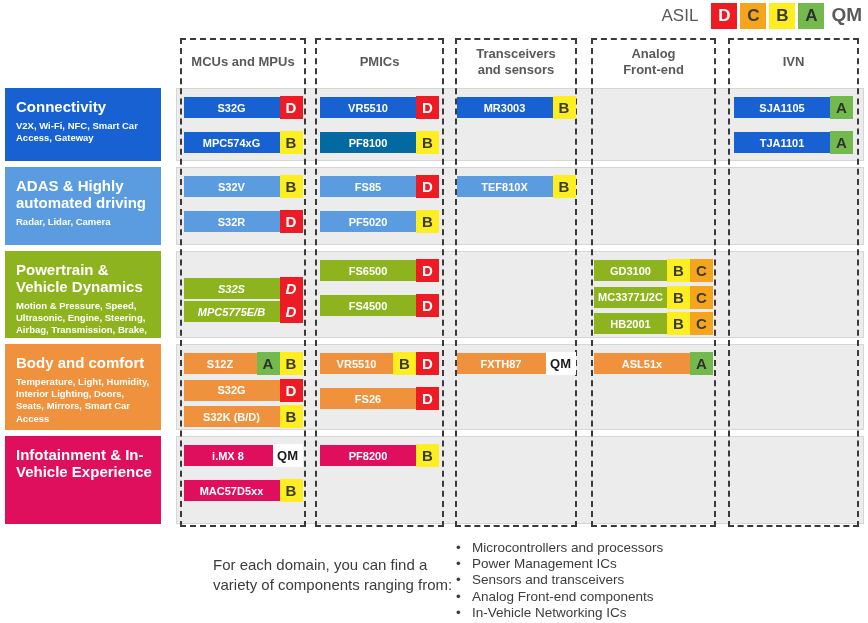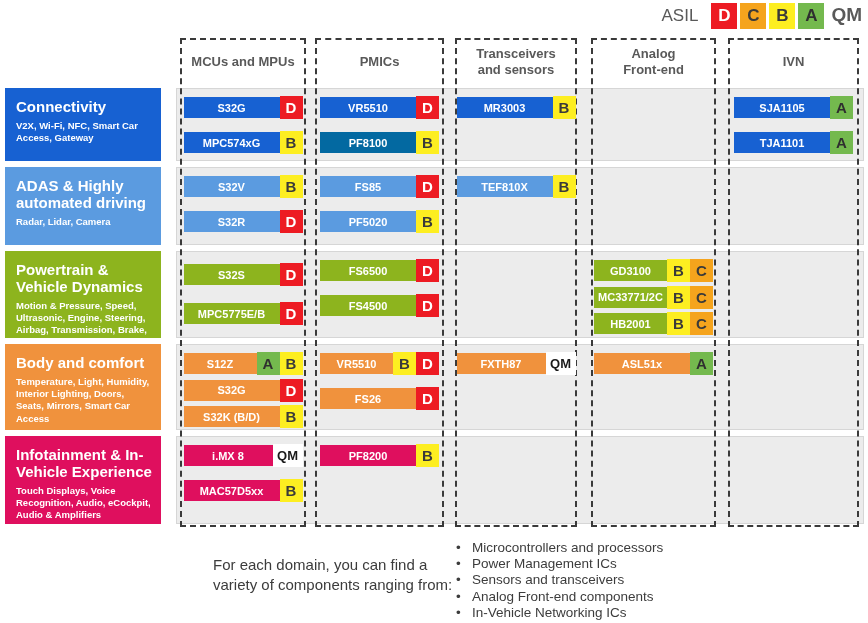--- a/index.html
+++ b/index.html
@@ -72,21 +72,20 @@
       <div class="rowhead" style="left: 5px; top: 251px; width: 156px; height: 87px; background: rgb(141, 180, 30);">
         <div class="t">Powertrain &amp; Vehicle Dynamics</div>
         <div class="s">Motion &amp; Pressure, Speed, Ultrasonic, Engine, Steering, Airbag, Transmission, Brake, Suspension</div>
       </div>
       <div class="rowhead" style="left: 5px; top: 344px; width: 156px; height: 86px; background: rgb(240, 146, 61);">
         <div class="t">Body and comfort</div>
         <div class="s">Temperature, Light, Humidity, Interior Lighting, Doors, Seats, Mirrors, Smart Car Access</div>
       </div>
       <div class="rowhead" style="left: 5px; top: 436px; width: 156px; height: 88px; background: rgb(223, 15, 94);">
         <div class="t">Infotainment &amp; In-Vehicle Experience</div>
-        <div class="s">Touch Displays, Voice Recognition, Audio, eCockpit, Audio &amp; Amplifiers</div>
       </div>
       <div class="cell" style="left: 183px; top: 90px; width: 120px; height: 69px; padding-top: 6px; gap: 12px;">
         <div class="chip">
           <div class="bar" style="background: rgb(23, 97, 210);">S32G</div>
           <div class="badge" style="background: rgb(237, 27, 35); color: rgb(255, 255, 255);">D</div>
         </div>
         <div class="chip">
           <div class="bar" style="background: rgb(23, 97, 210);">MPC574xG</div>
           <div class="badge" style="background: rgb(253, 238, 33); color: rgb(58, 58, 58);">B</div>
         </div>
@@ -136,21 +135,21 @@
           <div class="bar" style="background: rgb(91, 155, 224);">PF5020</div>
           <div class="badge" style="background: rgb(253, 238, 33); color: rgb(58, 58, 58);">B</div>
         </div>
       </div>
       <div class="cell" style="left: 458px; top: 169px; width: 116px; height: 74px; padding-top: 6px; gap: 12px;">
         <div class="chip">
           <div class="bar" style="background: rgb(91, 155, 224);">TEF810X</div>
           <div class="badge" style="background: rgb(253, 238, 33); color: rgb(58, 58, 58);">B</div>
         </div>
       </div>
-      <div class="cell" style="left: 183px; top: 253px; width: 120px; height: 83px; padding-top: 10px; gap: 16px;">
+      <div class="cell" style="left: 183px; top: 253px; width: 120px; height: 83px; padding-top: 24px; gap: 0; font-style: italic;">
         <div class="chip">
           <div class="bar" style="background: rgb(141, 180, 30);">S32S</div>
           <div class="badge" style="background: rgb(237, 27, 35); color: rgb(255, 255, 255);">D</div>
         </div>
         <div class="chip">
           <div class="bar" style="background: rgb(141, 180, 30);">MPC5775E/B</div>
           <div class="badge" style="background: rgb(237, 27, 35); color: rgb(255, 255, 255);">D</div>
         </div>
       </div>
       <div class="cell" style="left: 318px; top: 253px; width: 123px; height: 83px; padding-top: 6px; gap: 12px;">

